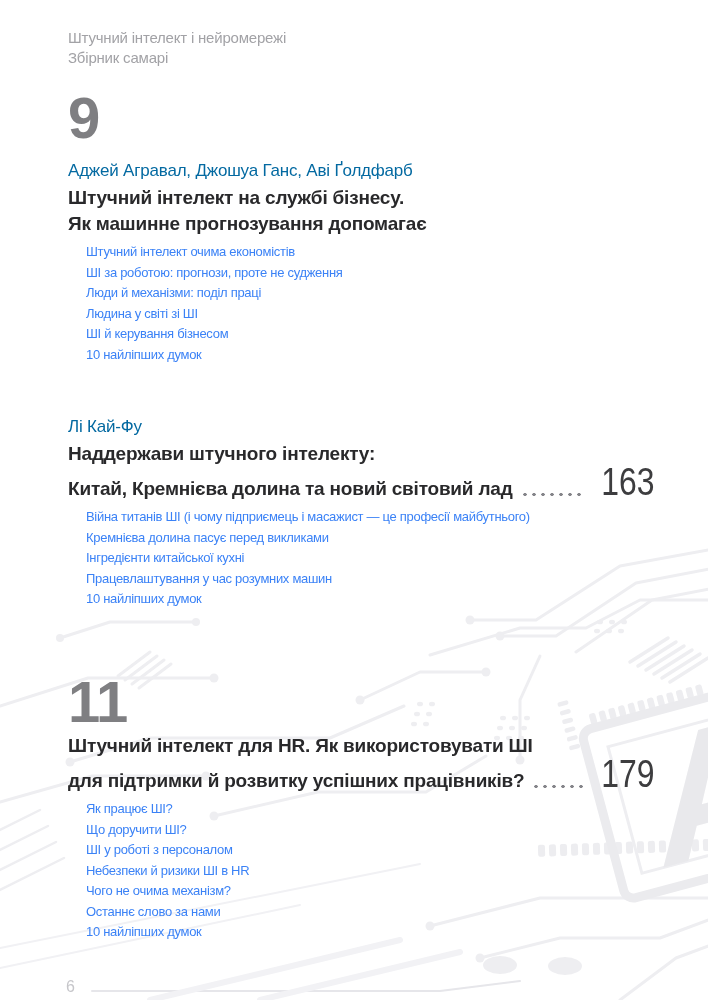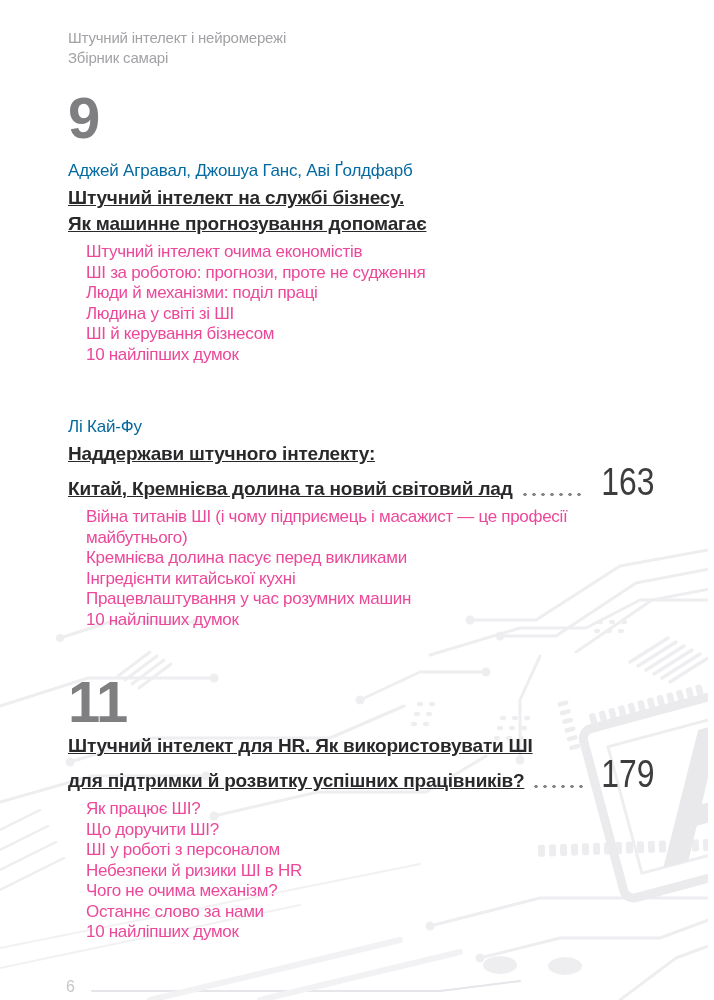--- a/index.html
+++ b/index.html
@@ -9,33 +9,33 @@
   }
   .bg{position:absolute;left:0;top:0;width:714px;height:1000px;z-index:0;}
   .content{position:absolute;left:0;top:0;width:714px;height:1000px;z-index:1;}
 
   .hdr{position:absolute;left:68px;top:28px;color:#a2a2a6;font-size:15px;line-height:20px;letter-spacing:-0.2px;}
 
   .chapter{position:absolute;left:68px;width:586px;}
   .num{font-size:58px;line-height:56px;font-weight:bold;color:#7f7f82;letter-spacing:-1px;}
   .authors{margin-top:14px;font-size:17px;line-height:22px;color:#0369a1;letter-spacing:-0.2px;}
   .title-block{margin-top:3px;}
-  .title{font-size:19px;line-height:26px;font-weight:700;color:#29292b;letter-spacing:-0.2px;text-decoration:underline;}
+  .title{font-size:19px;line-height:26px;font-weight:700;color:#29292b;letter-spacing:-0.2px;}
   .title-row{display:flex;align-items:baseline;width:100%;}
   .leader{
     flex:1;height:5px;align-self:flex-end;margin:0 8px 5px 10px;
     background-image:radial-gradient(circle at 2px 2.5px,#85858a 1.5px,rgba(0,0,0,0) 1.9px);
     background-size:9px 5px;background-repeat:repeat-x;
   }
   .pagenum{
     display:inline-block;font-size:38px;line-height:30px;font-weight:300;color:#3d3d3f;
     transform:scaleX(0.84);transform-origin:100% 100%;white-space:nowrap;
   }
   .items{list-style:none;margin:5px 0 0 0;padding:0 0 0 18px;}
-  .items li{font-size:17px;line-height:20.5px;color:#ec4899;letter-spacing:-0.3px;}
+  .items li{font-size:13px;line-height:20.5px;color:#3b82f6;letter-spacing:-0.3px;}
 
   #ch9{top:90px;}
   #ch10{top:402px;}
   #ch11{top:674px;}
 
   .folio{position:absolute;left:66px;top:978px;font-size:16px;line-height:18px;color:#c6c6ca;}
 </style>
 </head>
 <body>
 

